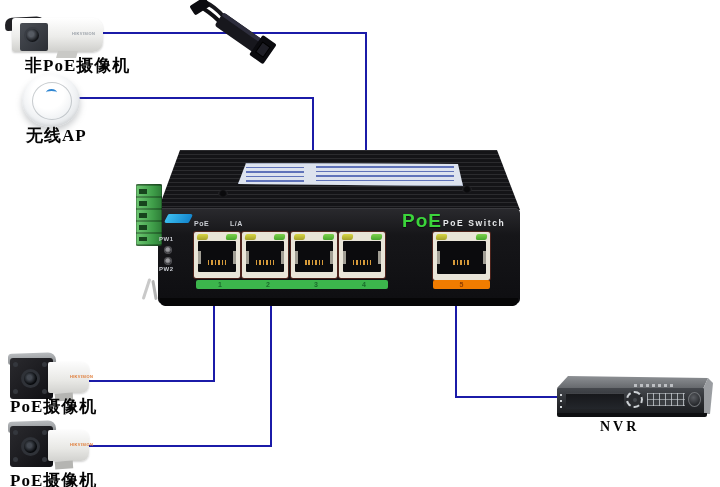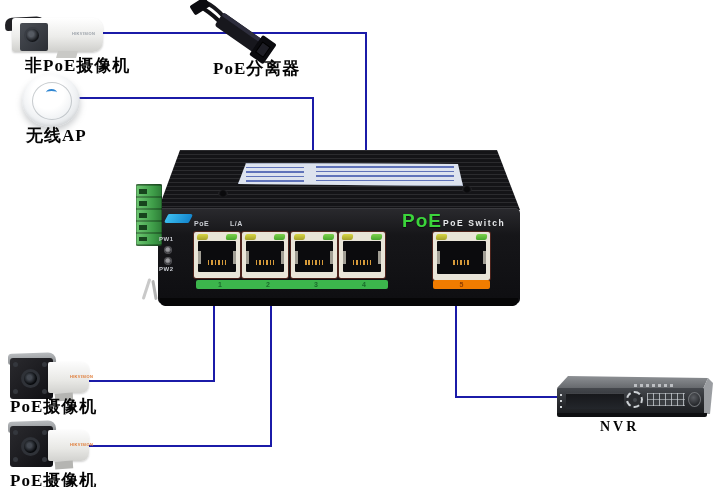--- a/index.html
+++ b/index.html
@@ -160,21 +160,20 @@
         <rect x="8" y="0" width="18" height="11" rx="2" fill="#0c0c10"></rect>
       </g>
       <g transform="rotate(35 59 35)">
         <rect x="31" y="27" width="56" height="16" rx="3" fill="#17171d"></rect>
         <rect x="31" y="27" width="56" height="4" rx="2" fill="#2d2d3c"></rect>
         <rect x="76" y="23" width="17" height="24" rx="2" fill="#0b0b0f"></rect>
         <rect x="80" y="29" width="9" height="12" fill="#1e1e26" stroke="#000" stroke-width="1"></rect>
       </g>
     </svg>
   </div>
-  <div class="dev-label" style="left:213px;top:57px;">PoE分离器</div>
 
   <div class="abs" id="ap">
     <div class="disc"></div>
     <div class="ring"></div>
     <div class="logo"></div>
   </div>
   <div class="dev-label" style="left:26px;top:124px;">无线AP</div>
 
   <div class="abs" id="switch">
     <div class="abs sw-top"></div>

